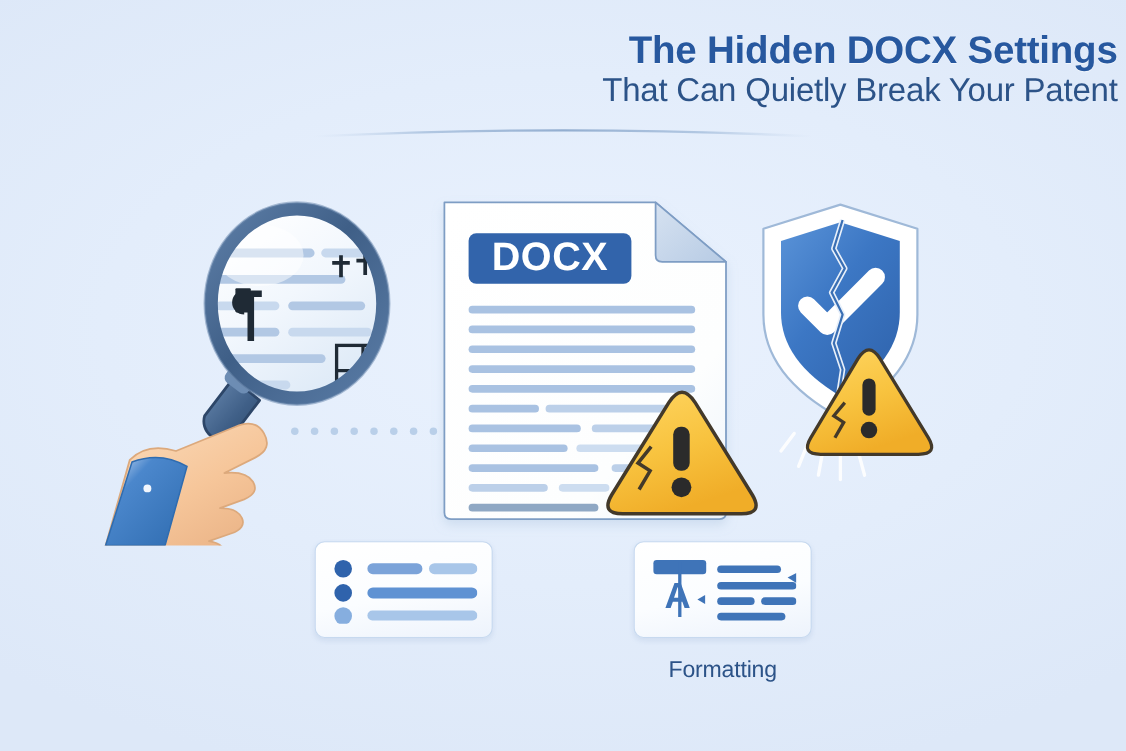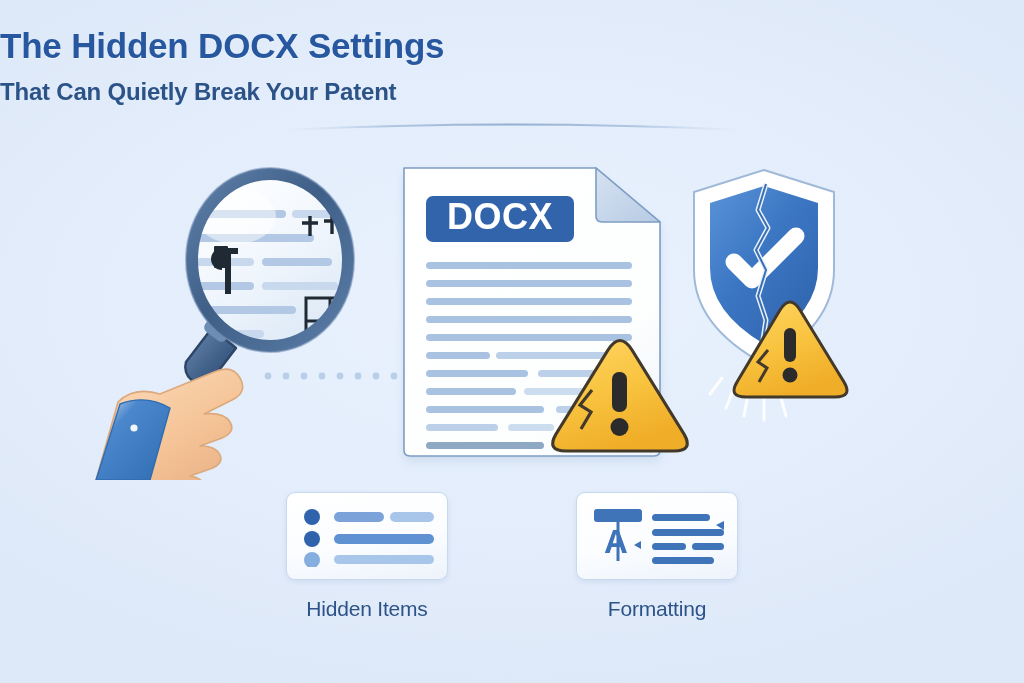--- a/index.html
+++ b/index.html
@@ -9,36 +9,35 @@
     background:#e3edfb;
     position:relative;
   }
   .stage {
     position:absolute; inset:0;
     background:
       radial-gradient(ellipse 760px 420px at 512px 300px, #eaf2fe 0%, #e3edfb 55%, #dde8f8 100%);
   }
 
   
-  .header { position:absolute; top:0; left:0; width:1016px; text-align:left; }
+  .header { position:absolute; top:0; left:0; width:1016px; text-align:right; }
   .title {
     margin-top:26px;
     font-size:35px; font-weight:bold; letter-spacing:-0.2px;
     color:#27589f;
     text-shadow:0 1px 0 rgba(255,255,255,.55);
   }
   .subtitle {
-    margin-top:12px;
-    font-size:24px; font-weight:700; letter-spacing:-0.2px;
+    font-size:30px; font-weight:400; letter-spacing:-0.2px;
     color:#2c5388;
   }
   .divider { margin-top:12px; height:16px; }
 
   
-  .scene { position:absolute; left:0; top:150px; width:1024px; height:330px; }
+  .scene { position:absolute; left:0; top:166px; width:1024px; height:330px; }
 
   
   .cards {
     position:absolute; left:0; top:492px; width:1024px;
     display:flex; justify-content:center; gap:128px;
   }
   .card { width:162px; display:flex; flex-direction:column; align-items:center; }
   .card-box {
     width:162px; height:88px; border-radius:9px;
     background:linear-gradient(170deg,#ffffff 0%, #fbfdff 55%, #edf3fc 100%);
@@ -272,21 +271,20 @@
         <svg width="134" height="62" viewBox="0 0 134 62">
           <circle cx="12" cy="12" r="8" fill="#2f63ac"></circle>
           <rect x="34" y="7" width="50" height="10" rx="5" fill="#7ba3d9"></rect>
           <rect x="90" y="7" width="44" height="10" rx="5" fill="#a8c6e9"></rect>
           <circle cx="12" cy="34" r="8" fill="#2f63ac"></circle>
           <rect x="34" y="29" width="100" height="10" rx="5" fill="#5f92d3"></rect>
           <circle cx="12" cy="55" r="8" fill="#86aedf"></circle>
           <rect x="34" y="50" width="100" height="9" rx="4.5" fill="#a8c6e9"></rect>
         </svg>
       </div>
-      <div class="card-label">Hidden Items</div>
     </div>
 
 
     <div class="card">
       <div class="card-box">
         <svg width="134" height="62" viewBox="0 0 134 62">
           <rect x="4" y="4" width="48" height="13" rx="3" fill="#3f74b8"></rect>
           <path d="M28 6 V56" stroke="#3f74b8" stroke-width="3"></path>
           <text x="14" y="48" font-family="Liberation Sans, sans-serif" font-size="33" font-weight="bold" fill="#3f74b8">A</text>
           <path d="M44 40 l7 -4 v8 z" fill="#3f74b8"></path>

